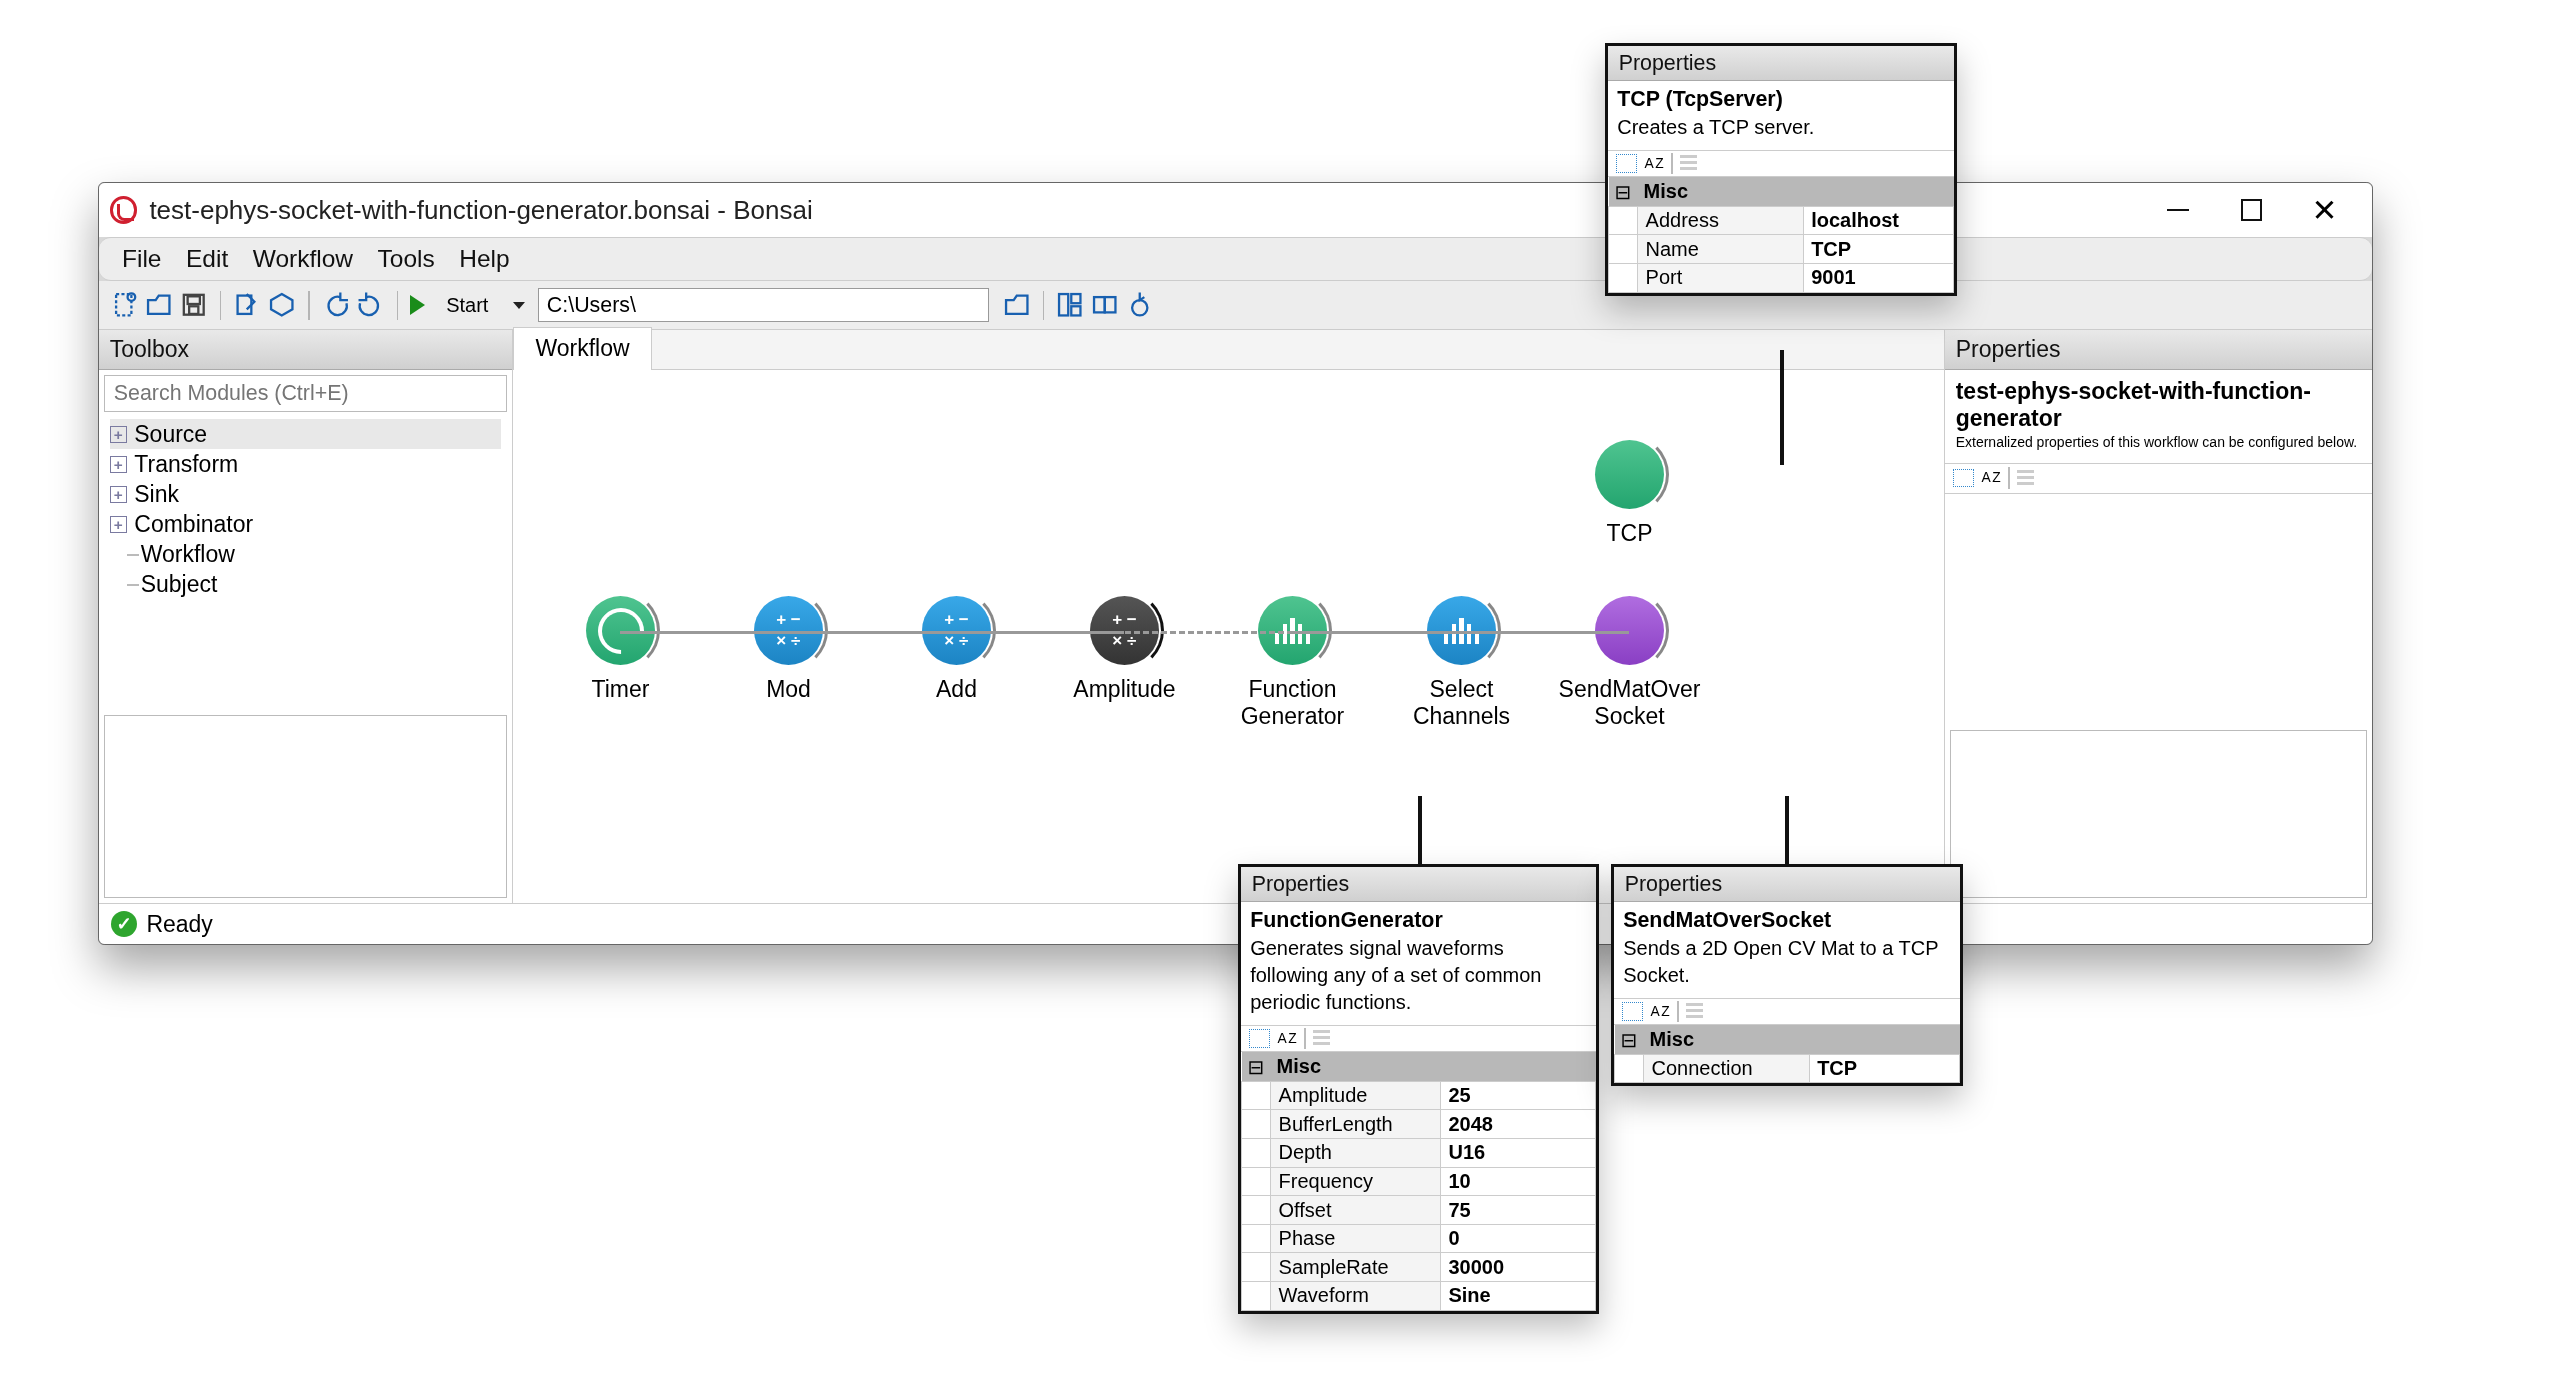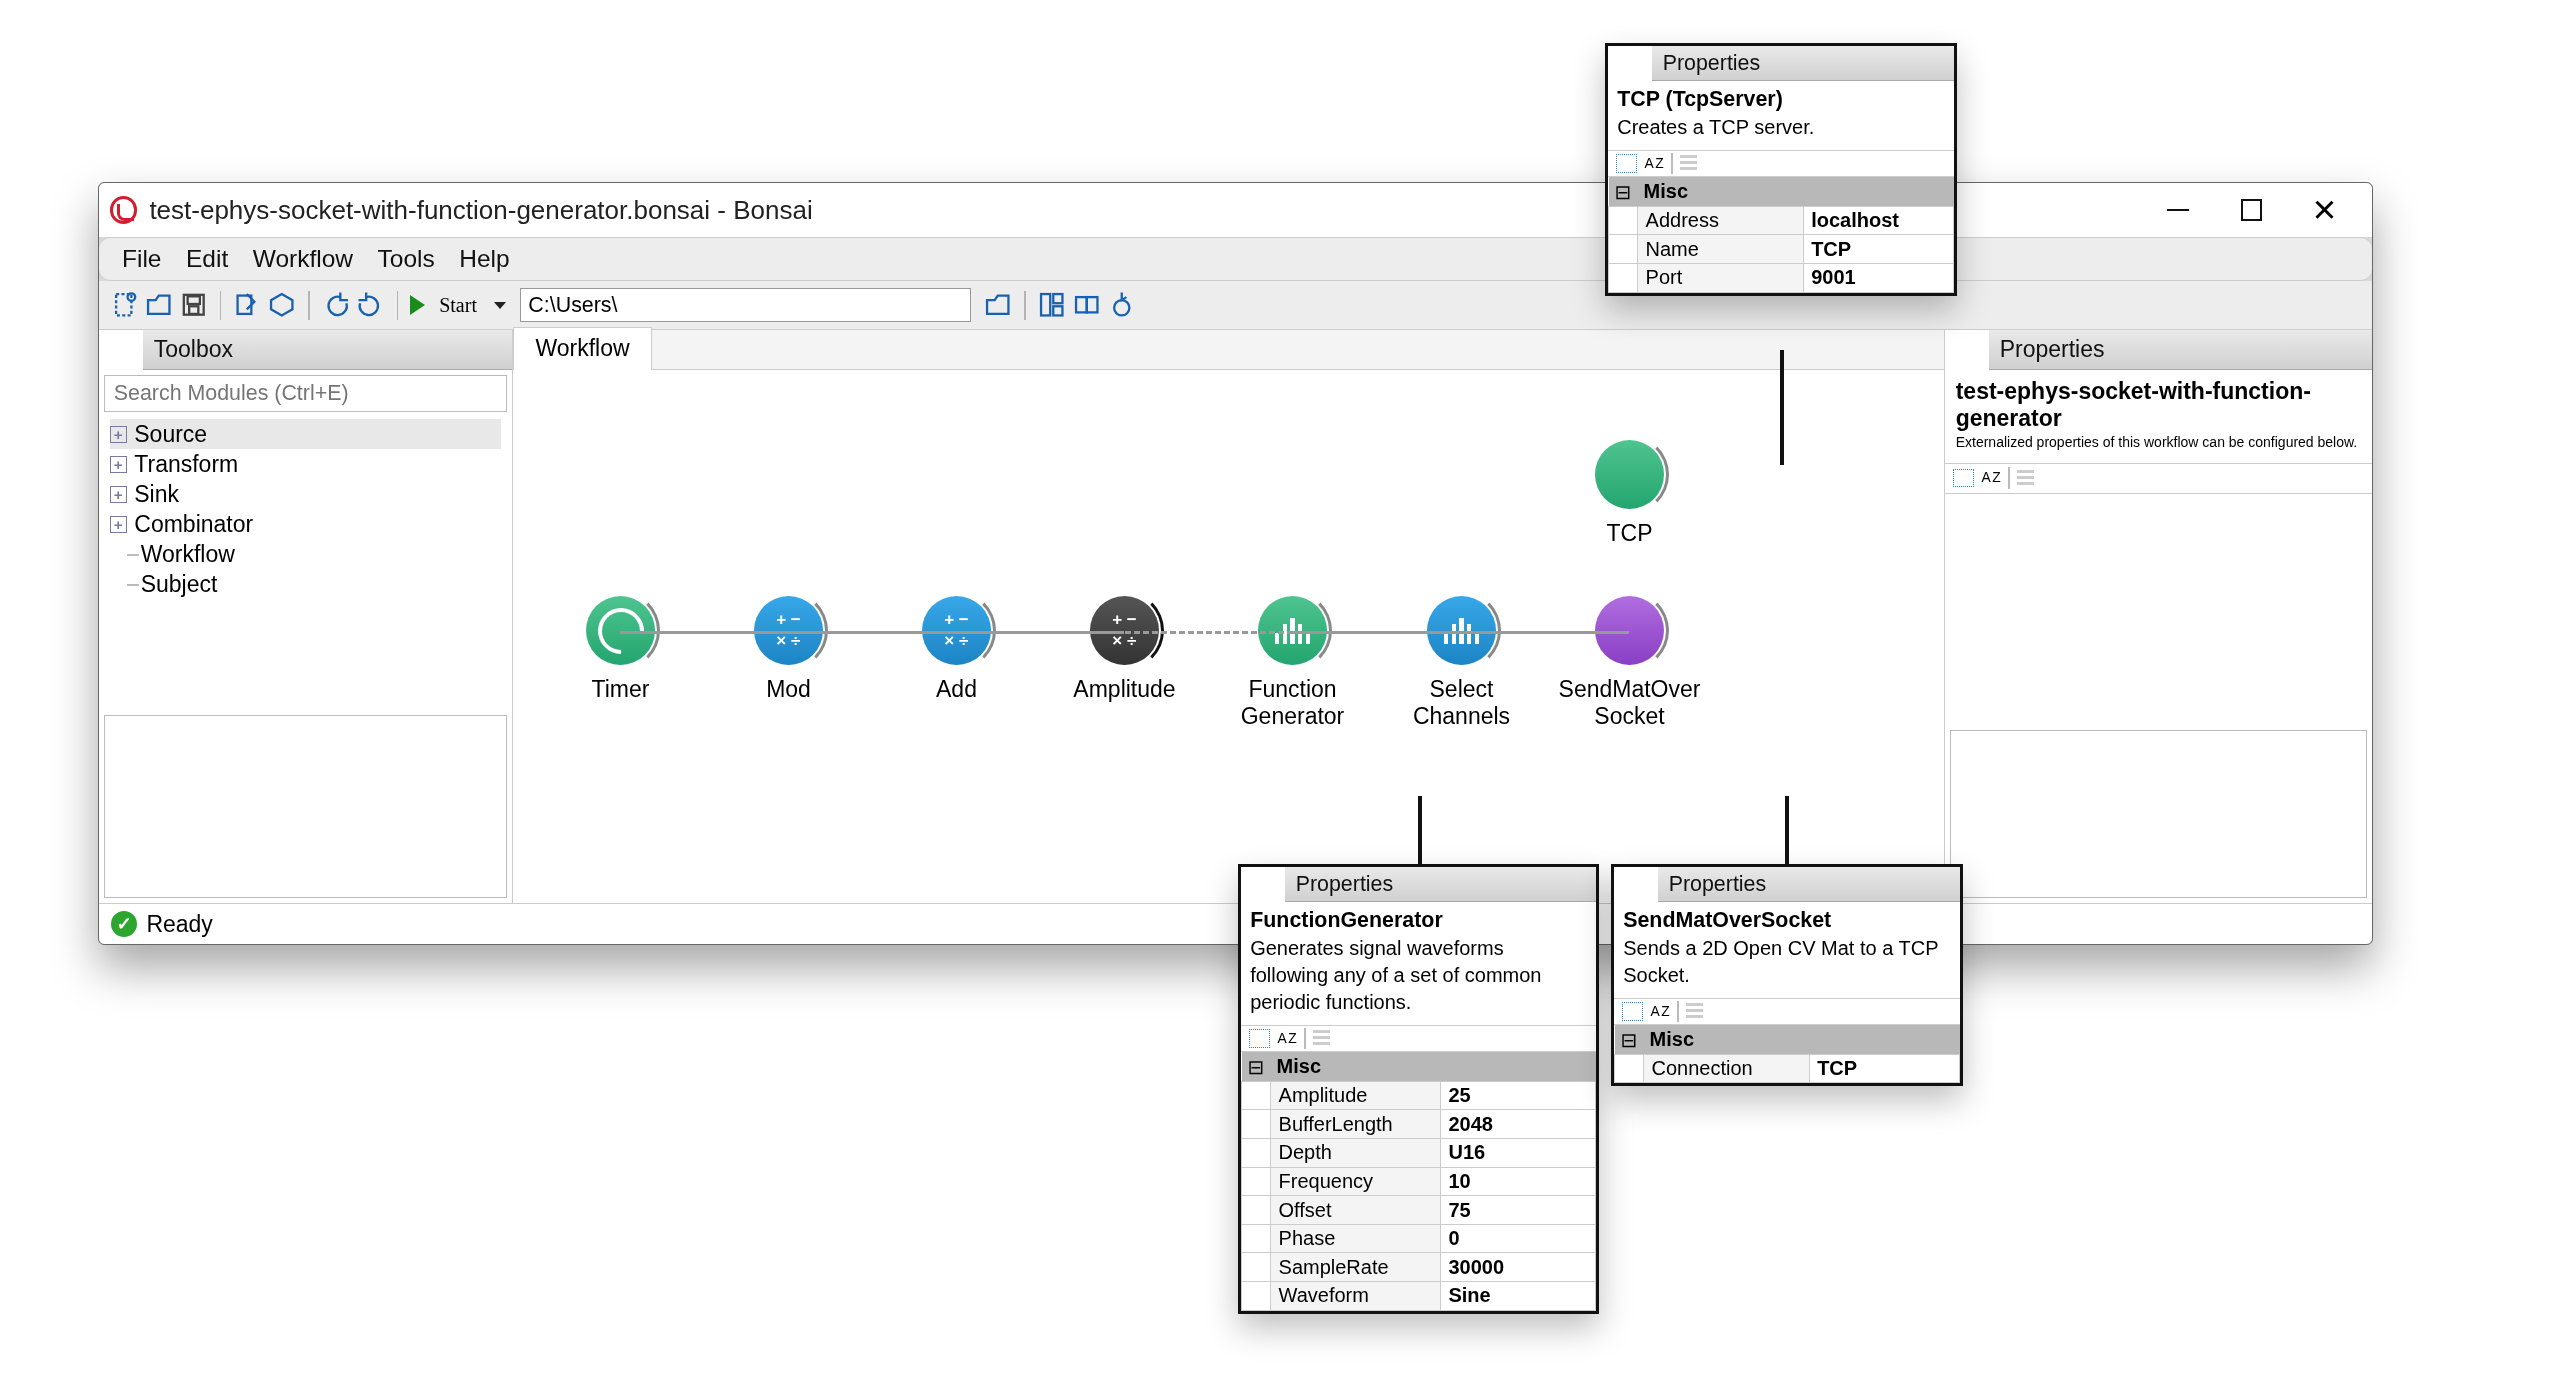--- a/index.html
+++ b/index.html
@@ -89,21 +89,21 @@
   border-bottom:0.8px solid #ccc;
   font-size:20px;
 }
 .tool-btn{
   width:27.5px;height:27.5px;
   display:flex;align-items:center;justify-content:center;
   cursor:pointer;
 }
 .tool-btn svg{width:100%;height:100%;}
 .tool-sep{width:1.5px;height:29px;background:#b5b5b5;margin:0 4.6px;}
-.start-btn{display:flex;align-items:center;gap:14px;cursor:pointer;font-family:Liberation Serif, serif;}
+.start-btn{display:flex;align-items:center;gap:21px;cursor:pointer;}
 .start-tri{width:0;height:0;border-left:15.3px solid #1a8c1a;border-top:10px solid transparent;border-bottom:10px solid transparent;}
 .start-caret{width:0;height:0;border-top:7.6px solid #222;border-left:6.1px solid transparent;border-right:6.1px solid transparent;margin-left:3.1px;}
 .path-input{
   width: 451px;height:34px;
   background:#fff;
   border:0.8px solid #999;
   font-size:21.4px;
   padding:0 7.6px;
   margin:0 6.1px;
 }
@@ -123,21 +123,20 @@
   display:flex;flex-direction:column;
 }
 .panel-header{
   height:40px;
   background:linear-gradient(#e9e9e9,#d0d0d0);
   border-bottom:0.8px solid #aaa;
   display:flex;align-items:center;
   padding:0 10.7px;
   font-size:23px;
   color:#111;
-  margin-left:44px;
 }
 .toolbox-search{
   height:37px;border:0.8px solid #bbb;margin:4.6px;
   padding:0 9.2px;font-size:21.4px;color:#888;background:#fff;
 }
 .toolbox-tree{
   flex:1;
   padding:3.1px 10.7px;
   overflow:auto;
   font-size:23px;

